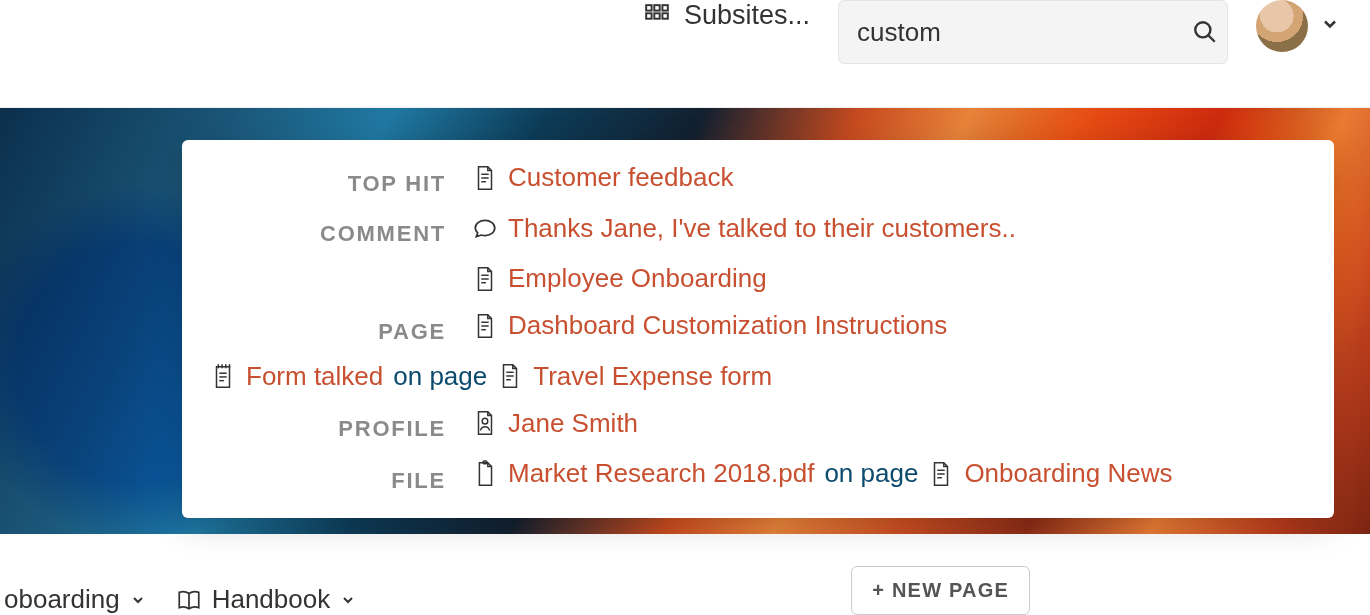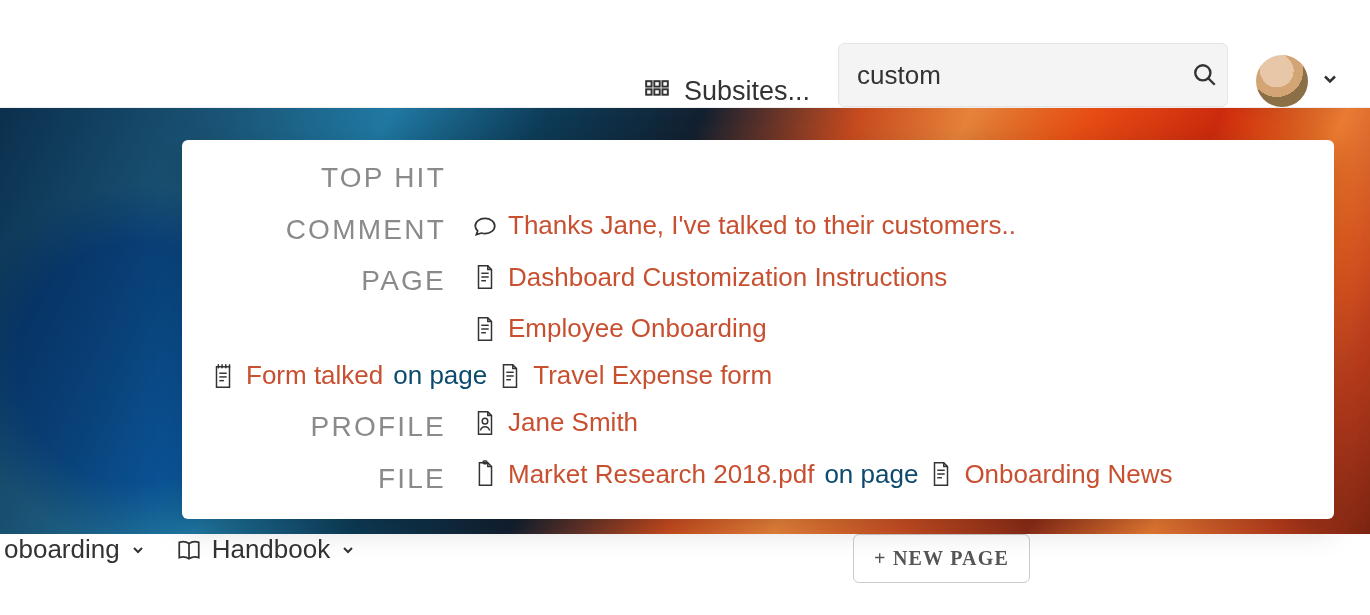--- a/index.html
+++ b/index.html
@@ -1,38 +1,38 @@
 <!DOCTYPE html>
 <html><head>
 <meta charset="utf-8">
 <style>
   * { box-sizing: border-box; margin: 0; padding: 0; }
   html, body { width: 1370px; height: 615px; overflow: hidden; font-family: -apple-system, BlinkMacSystemFont, "Segoe UI", Helvetica, Arial, sans-serif; background: #fff; }
-  .topbar { height: 108px; display: flex; align-items: flex-end; justify-content: flex-end; padding: 0 30px; gap: 18px; border-bottom: 1px solid #eee; }
+  .topbar { height: 108px; display: flex; align-items: flex-start; justify-content: flex-end; padding: 0 30px; gap: 18px; border-bottom: 1px solid #eee; }
   .subsites { display: flex; align-items: center; gap: 14px; font-size: 27px; color: #333; cursor: pointer; margin-right: 10px; }
   .grid-icon svg { display: block; }
   .searchbox { display: flex; align-items: center; background: #f4f4f4; border: 1px solid #e5e5e5; border-radius: 6px; height: 64px; width: 390px; padding: 0 18px; }
   .searchbox input { flex: 1; border: none; background: transparent; font-size: 26px; color: #333; outline: none; }
   .searchbox .magnifier { margin-left: auto; }
   .avatar-wrap { display: flex; align-items: center; gap: 12px; margin-left: 10px; }
   .avatar { width: 52px; height: 52px; border-radius: 50%; background: radial-gradient(circle at 40% 30%, #e8c7a8 0 35%, #d4a574 35% 55%, #8b6f47 55% 100%); }
   .hero { position: relative; height: 426px; background: linear-gradient(115deg, #0b2f4d 0%, #1b5678 15%, #2079a3 25%, #0d3c58 35%, #122030 45%, #c84b1f 55%, #e8833a 62%, #c94e22 70%, #8c2c17 78%, #e97b34 86%, #b93c1c 94%, #7a2412 100%); }
   .hero::before { content: ""; position: absolute; inset: 0; background: radial-gradient(circle at 10% 60%, rgba(20,90,130,0.8) 0 120px, transparent 180px), radial-gradient(circle at 85% 30%, rgba(230,120,50,0.7) 0 140px, transparent 220px); mix-blend-mode: overlay; }
   .dropdown { position: absolute; top: 140px; left: 182px; width: 1152px; background: #fff; border-radius: 6px; box-shadow: 0 8px 32px rgba(0,0,0,0.18); padding: 14px 0 16px 0; }
   .row { display: flex; align-items: baseline; padding: 8px 28px; gap: 26px; }
-  .cat { width: 236px; text-align: right; font-size: 28px; font-weight: 400; letter-spacing: 0.08em; color: #8a8a8a; text-transform: uppercase; }
+  .cat { width: 236px; text-align: right; font-size: 22px; font-weight: 700; letter-spacing: 0.08em; color: #8a8a8a; text-transform: uppercase; }
   .content { display: flex; align-items: center; flex-wrap: wrap; gap: 10px; font-size: 26px; color: #333; }
   .content a { color: #c85030; text-decoration: none; cursor: pointer; }
   .icon { display: inline-flex; align-items: center; justify-content: center; width: 26px; height: 26px; }
   .icon svg { display: block; }
   .plain { color: #0c4a6e; }
-  .bottombar { height: 81px; display: flex; align-items: flex-start; padding: 0 20px; gap: 30px; }
+  .bottombar { height: 81px; display: flex; align-items: flex-end; padding: 0 20px; gap: 30px; }
   .bread { display: flex; align-items: center; gap: 10px; font-size: 26px; color: #333; }
   .bread.first { margin-left: -16px; }
-  .newpage { margin-left: auto; margin-right: 320px; border: 1px solid #ccc; border-radius: 6px; background: #fff; padding: 12px 20px; font-size: 20px; font-weight: 700; letter-spacing: 0.06em; color: #555; cursor: pointer; font-family: Liberation Serif, serif; }
+  .newpage { margin-left: auto; margin-right: 320px; border: 1px solid #ccc; border-radius: 6px; background: #fff; padding: 12px 20px; font-size: 20px; font-weight: 700; letter-spacing: 0.06em; color: #555; cursor: pointer; }
   .chev-down { display: inline-block; }
 </style>
 </head>
 <body>
 
 <div class="topbar">
   <div class="subsites">
     <span class="grid-icon icon">
       <svg width="28" height="28" viewBox="0 0 24 24" fill="none" stroke="#333" stroke-width="1.8">
         <rect x="2" y="2" width="5" height="5"></rect>
@@ -63,63 +63,75 @@
     </span>
   </div>
 </div>
 
 <div class="hero"></div>
 
 <div class="dropdown">
 
   <div class="row">
     <div class="cat">TOP HIT</div>
+    <div class="content">
+      <span class="icon">
+        <svg width="24" height="26" viewBox="0 0 24 28" fill="none" stroke="#333" stroke-width="1.6">
+            <path d="M5 2h10l4 4v20H5z"></path>
+            <path d="M15 2v4h4"></path>
+            <line x1="8" y1="10" x2="16" y2="10"></line>
+            <line x1="8" y1="14" x2="16" y2="14"></line>
+            <line x1="8" y1="18" x2="13" y2="18"></line>
+          </svg>
+      </span>
+      <a>Customer feedback</a>
+    </div>
   </div>
 
   <div class="row">
     <div class="cat">COMMENT</div>
     <div class="content">
       <span class="icon">
         <svg width="26" height="26" viewBox="0 0 24 24" fill="none" stroke="#333" stroke-width="1.6">
             <path d="M21 12c0 4-4 7-9 7-1.2 0-2.3-.2-3.3-.5L4 20l1.2-3.5C4 15.2 3 13.7 3 12c0-4 4-7 9-7s9 3 9 7z"></path>
           </svg>
       </span>
       <a>Thanks Jane, I've talked to their customers..</a>
     </div>
   </div>
 
   <div class="row">
+    <div class="cat"></div>
+    <div class="content">
+      <span class="icon">
+        <svg width="24" height="26" viewBox="0 0 24 28" fill="none" stroke="#333" stroke-width="1.6">
+            <path d="M5 2h10l4 4v20H5z"></path>
+            <path d="M15 2v4h4"></path>
+            <line x1="8" y1="10" x2="16" y2="10"></line>
+            <line x1="8" y1="14" x2="16" y2="14"></line>
+            <line x1="8" y1="18" x2="13" y2="18"></line>
+          </svg>
+      </span>
+      <a>Employee Onboarding</a>
+    </div>
+  </div>
+
+  <div class="row">
     <div class="cat">PAGE</div>
     <div class="content">
       <span class="icon">
         <svg width="24" height="26" viewBox="0 0 24 28" fill="none" stroke="#333" stroke-width="1.6">
             <path d="M5 2h10l4 4v20H5z"></path>
             <path d="M15 2v4h4"></path>
             <line x1="8" y1="10" x2="16" y2="10"></line>
             <line x1="8" y1="14" x2="16" y2="14"></line>
             <line x1="8" y1="18" x2="13" y2="18"></line>
           </svg>
       </span>
       <a>Dashboard Customization Instructions</a>
-    </div>
-  </div>
-
-  <div class="row">
-    <div class="cat"></div>
-    <div class="content">
-      <span class="icon">
-        <svg width="24" height="26" viewBox="0 0 24 28" fill="none" stroke="#333" stroke-width="1.6">
-            <path d="M5 2h10l4 4v20H5z"></path>
-            <path d="M15 2v4h4"></path>
-            <line x1="8" y1="10" x2="16" y2="10"></line>
-            <line x1="8" y1="14" x2="16" y2="14"></line>
-            <line x1="8" y1="18" x2="13" y2="18"></line>
-          </svg>
-      </span>
-      <a>Employee Onboarding</a>
     </div>
   </div>
 
   <div class="row">
     <div class="content">
       <span class="icon">
         <svg width="24" height="26" viewBox="0 0 24 28" fill="none" stroke="#333" stroke-width="1.6">
             <path d="M5 4h14v22H5z"></path>
             <path d="M7 2v3M11 2v3M15 2v3M19 2v3" stroke-linecap="round"></path>
             <line x1="8" y1="11" x2="16" y2="11"></line>

